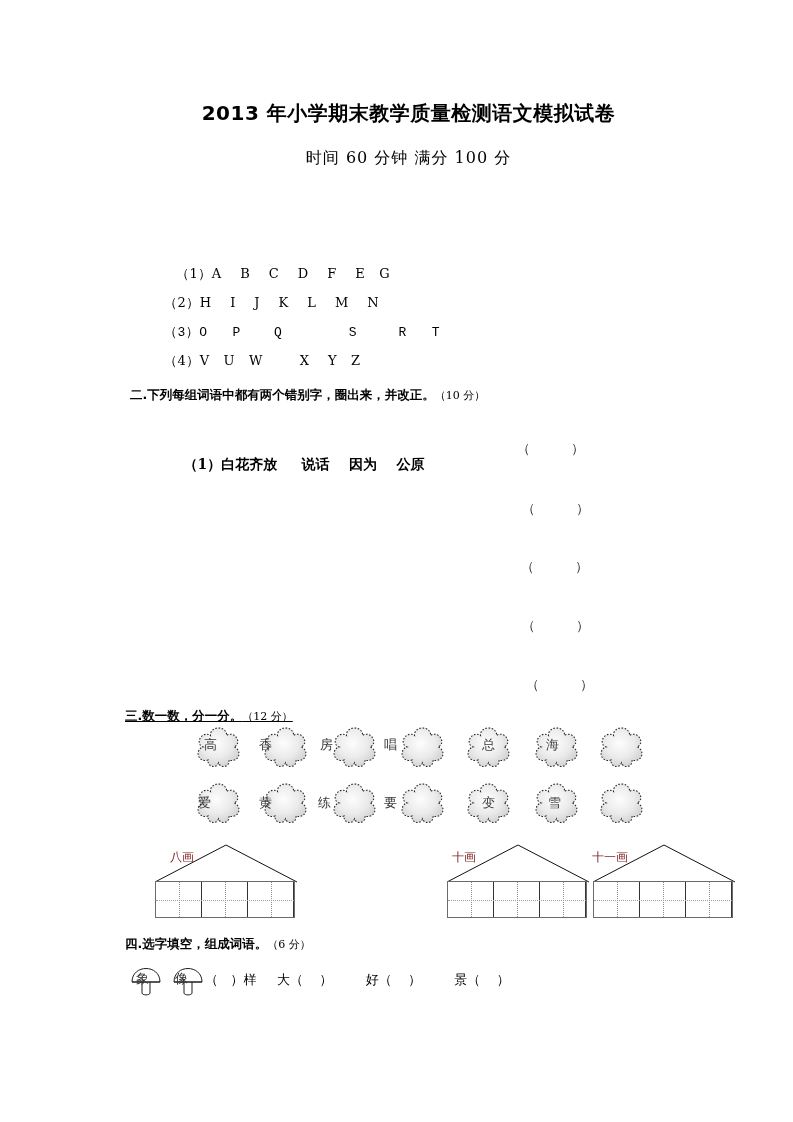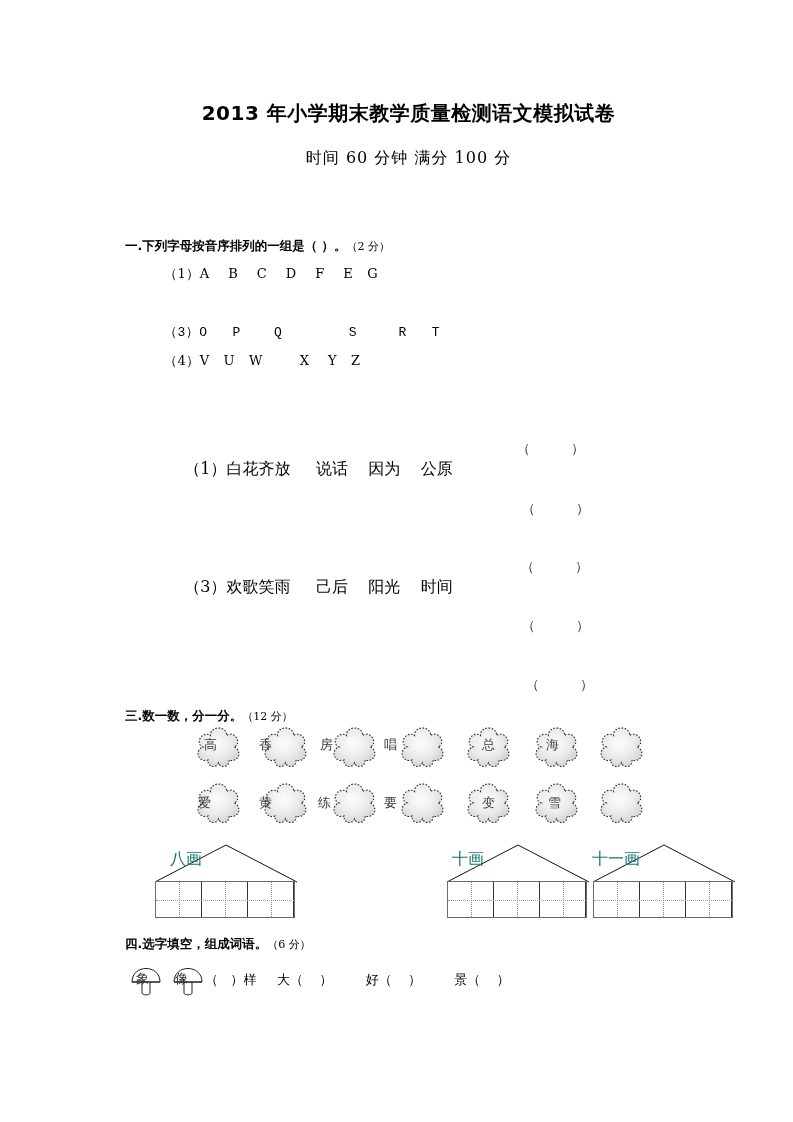--- a/index.html
+++ b/index.html
@@ -63,22 +63,23 @@
     left: 152px;
     font-size: 13px;
     white-space: pre;
     letter-spacing: 0.5px;
   }
 
   
   .q2-row {
     position: absolute;
     left: 152px;
-    font-size: 16px;
+    font-size: 14px;
     white-space: pre;
+    font-weight: bold;
   }
   .q2-paren {
     position: absolute;
     font-size: 13px;
     white-space: pre;
     color: #2b2b2b;
   }
 
   
   .flower {
@@ -132,22 +133,22 @@
   .house .hdash {
     position: absolute;
     left: 0; right: 0;
     top: 50%;
     border-top: 1px dotted #9a9a9a;
   }
   .house .stroke-label {
     position: absolute;
     top: 6px;
     left: 18px;
-    font-size: 16px;
-    color: #0f766e;
+    font-size: 12px;
+    color: #7f1d1d;
     white-space: nowrap;
   }
 
   
   .mushroom {
     position: absolute;
     width: 32px;
     height: 30px;
   }
   .mushroom svg { display:block; }
@@ -177,45 +178,43 @@
   }
 </style>
 </head>
 <body>
 
 <div class="page">
 
   <div class="doc-title">2013 年小学期末教学质量检测语文模拟试卷</div>
   <div class="doc-subtitle">时间 60 分钟   满分 100 分</div>
 
-  <div class="sec-head" style="left:113px; top:238px;">
-    <span>一.下列字母按音序排列的一组是（      ）。</span><span class="pts">（2 分）</span>
-  </div>
-  <div class="q1-row" style="top:265px;">（1）A    B    C    D    F    E   G</div>
+  <div class="q1-row" style="top:265px;margin-left:12px;">（1）A    B    C    D    F    E   G</div>
+  <div class="q1-row" style="top:294px;">（2）H    I    J    K    L    M    N</div>
   <div class="q1-row" style="top:323px;font-family:Liberation Mono, monospace;">（3）O   P    Q        S     R   T</div>
   <div class="q1-row" style="top:352px;">（4）V   U   W        X    Y   Z</div>
 
+  <div class="sec-head" style="left:118px; top:387px;">
+    <span>二.下列每组词语中都有两个错别字，圈出来，并改正。</span><span class="pts">（10 分）</span>
+  </div>
 
   <div class="q2-row" style="top:440px;">
     <span>（1）</span><span>白花齐放     说话    因为    公原</span>
   </div>
   <div class="q2-paren" style="left:505px; top:440px;">（          ）</div>
 
   <div class="q2-paren" style="left:510px; top:500px;">（          ）</div>
 
-  <div class="q2-row" style="top:558px;">
-    <span>（3）</span><span>欢歌笑雨     己后    阳光    时间</span>
-  </div>
   <div class="q2-paren" style="left:509px; top:558px;">（          ）</div>
 
   <div class="q2-paren" style="left:510px; top:617px;">（          ）</div>
 
   <div class="q2-paren" style="left:514px; top:676px;">（          ）</div>
 
-  <div class="sec-head" style="left:113px; top:708px;">
+  <div class="sec-head" style="left:113px; top:708px;text-decoration:underline;">
     <span>三.数一数，分一分。</span><span class="pts">（12 分）</span>
   </div>
 
   <div class="flower" style="left:182px; top:726px;">
     <svg viewBox="0 0 49 42" xmlns="http://www.w3.org/2000/svg">
       <defs>
         <radialGradient id="fg1" cx="45%" cy="40%" r="62%">
           <stop offset="0%" stop-color="#fdfdfd"></stop>
             <stop offset="60%" stop-color="#ebebeb"></stop>
             <stop offset="100%" stop-color="#d3d3d3"></stop>

